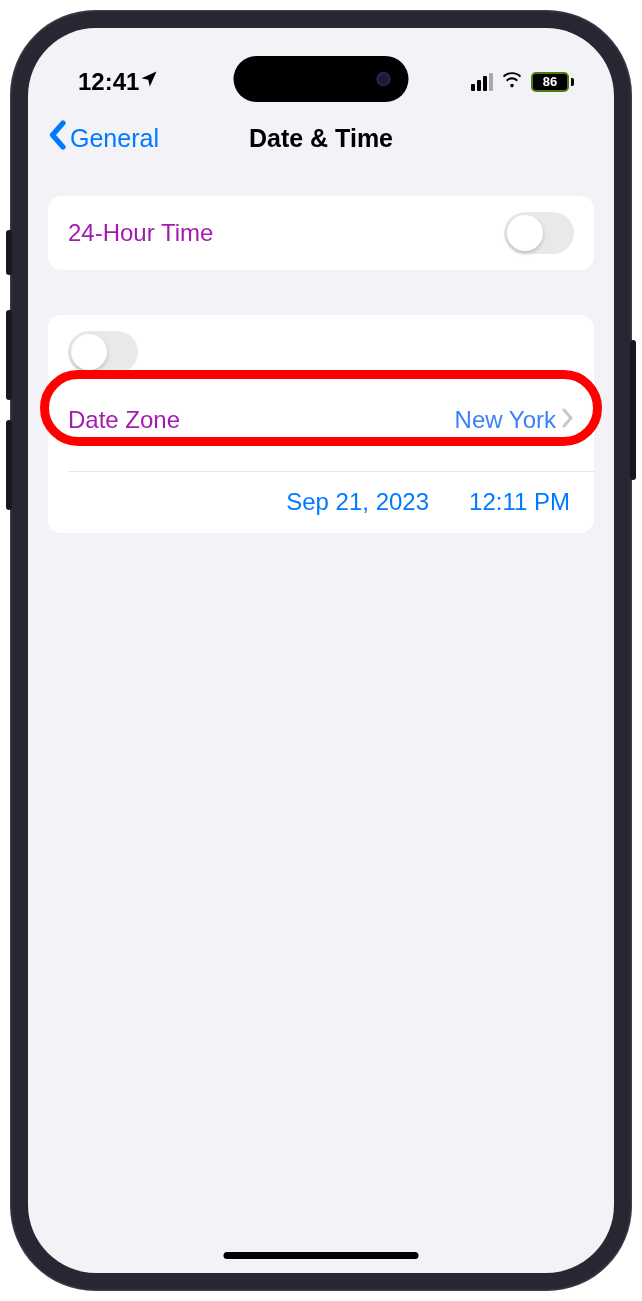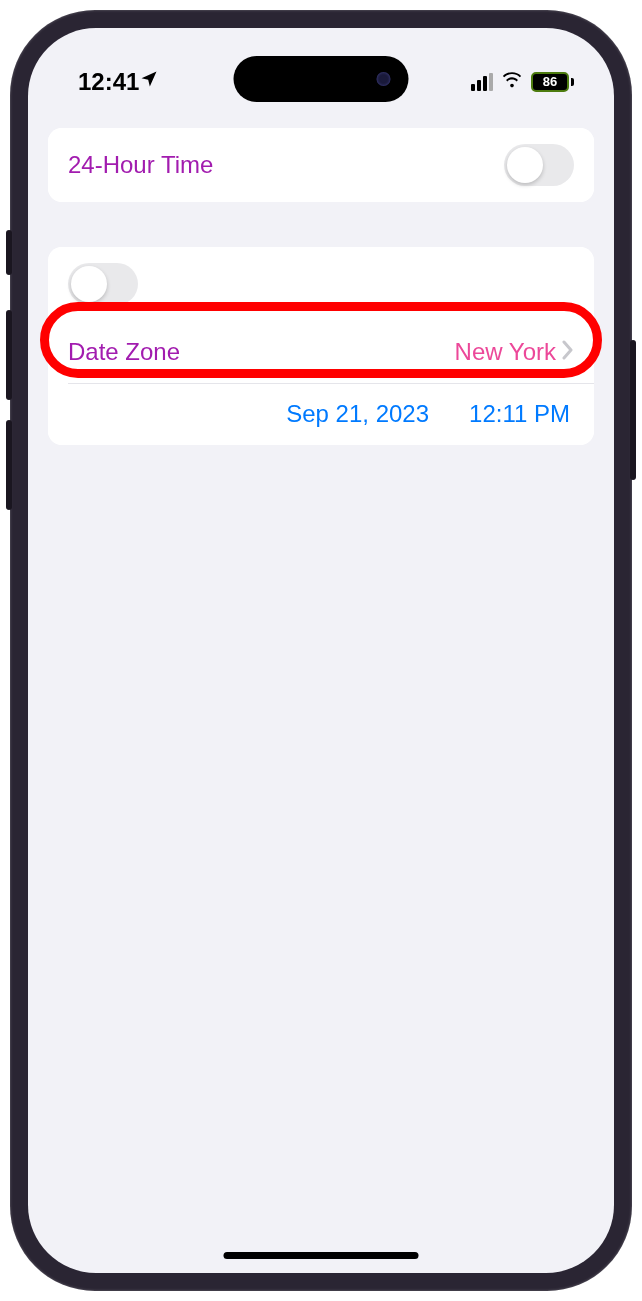--- a/index.html
+++ b/index.html
@@ -196,30 +196,31 @@
       right: 0;
       height: 1px;
       background: #e5e5ea;
     }
     
     .cell-group.second .cell:first-child {
       border-radius: 14px 14px 0 0;
     }
     .cell-group.second .cell:last-child {
       border-radius: 0 0 14px 14px;
+      margin-top: 20px;
     }
     
     .cell-label {
       font-size: 24px;
       color: #a21caf;
     }
     
     .cell-value {
       font-size: 24px;
-      color: #ec4899;
+      color: #3b82f6;
       display: flex;
       align-items: center;
       gap: 6px;
     }
     
     .chevron-right svg { width: 12px; height: 20px; }
     
     .toggle {
       width: 70px;
       height: 42px;
@@ -310,20 +311,31 @@
         </div>
         <div class="battery">
           <div class="battery-body">
             <span class="battery-level">86</span>
           </div>
           <div class="battery-tip"></div>
         </div>
       </div>
     </div>
 
+    <div class="nav-bar">
+      <div class="back-button">
+        <span class="back-chevron">
+          <svg viewBox="0 0 12 20" fill="none" stroke="#007aff" stroke-width="3.5" stroke-linecap="round" stroke-linejoin="round">
+              <path d="M10 2L3 10l7 8"></path>
+            </svg>
+        </span>
+        <span>General</span>
+      </div>
+      <div class="nav-title">Date &amp; Time</div>
+    </div>
 
     <div class="content">
 
       <div class="cell-group">
         <div class="cell">
           <span class="cell-label">24-Hour Time</span>
           <div class="toggle">
             <div class="toggle-knob"></div>
           </div>
         </div>

